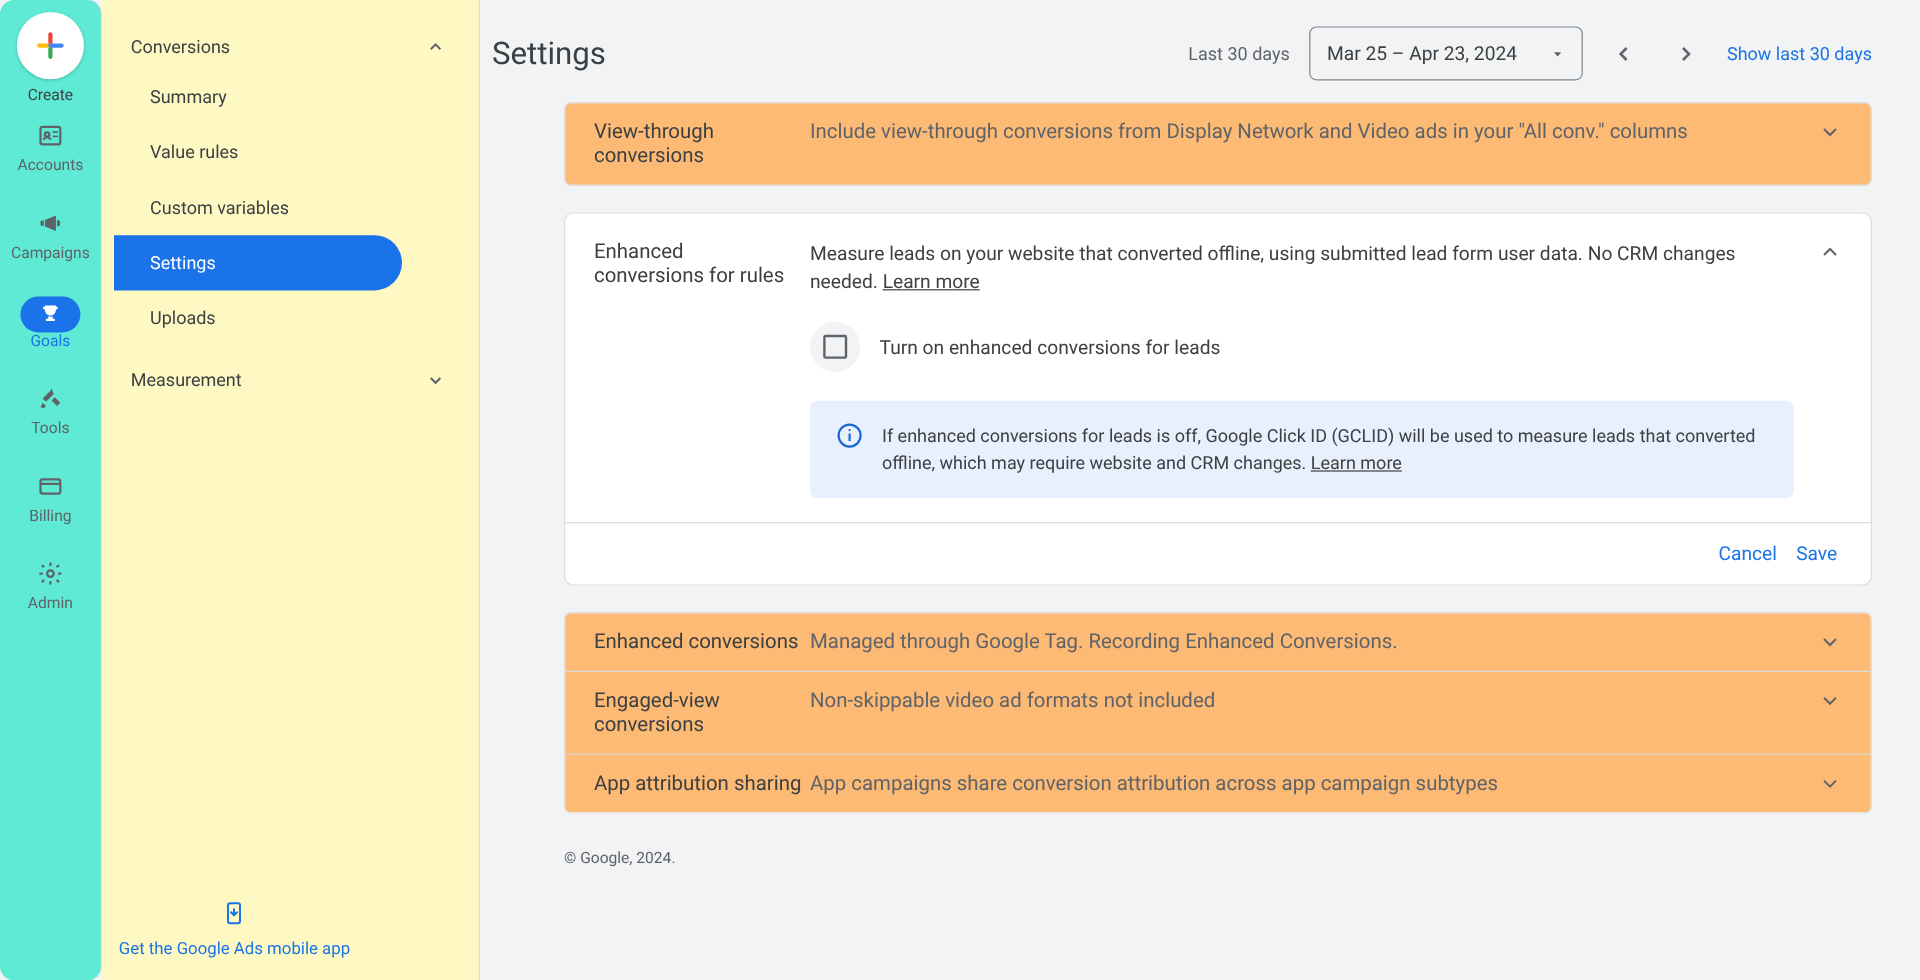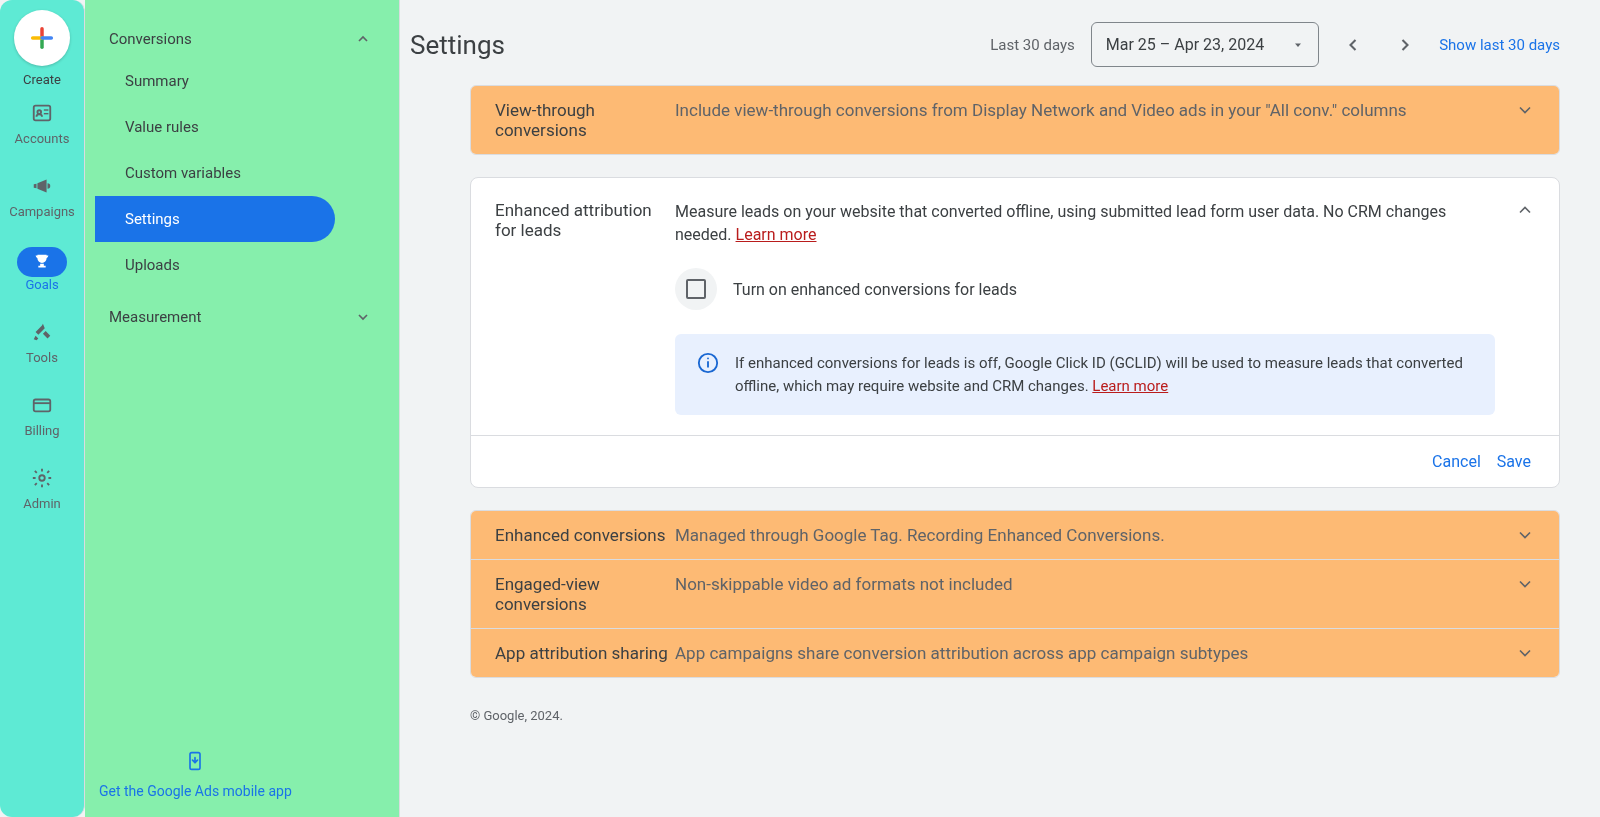--- a/index.html
+++ b/index.html
@@ -10,21 +10,21 @@
 
 .rail { width: 85px; background: #5eead4; display: flex; flex-direction: column; align-items: center; padding-top: 10px; border-right: 1px solid #dadce0; border-radius: 12px; }
 .create-btn { width: 56px; height: 56px; border-radius: 50%; background: #fff; box-shadow: 0 1px 3px rgba(0,0,0,0.2); display:flex; align-items:center; justify-content:center; margin-bottom: 6px; cursor:pointer; }
 .rail-item { display:flex; flex-direction:column; align-items:center; margin: 14px 0; cursor:pointer; color:#5f6368; }
 .rail-item.active { color:#1a73e8; }
 .rail-icon { width:24px; height:24px; display:flex; align-items:center; justify-content:center; margin-bottom:6px; }
 .rail-item.active .rail-icon-pill { background:#1a73e8; border-radius: 16px; padding: 4px 14px; display:flex; align-items:center; justify-content:center; }
 .rail-label { font-size: 13px; }
 
 
-.sidebar { width: 315px; background: #86efac; border-right: 1px solid #dadce0; padding: 10px 10px; position: relative; }
+.sidebar { width: 315px; background: #fef9c3; border-right: 1px solid #dadce0; padding: 10px 10px; position: relative; }
 .side-section-header { display:flex; align-items:center; justify-content:space-between; padding: 20px 18px 10px 14px; color:#3c4043; font-size: 15px; cursor:pointer; }
 .side-list { }
 .side-item { padding: 14px 20px 14px 30px; font-size: 15px; color:#3c4043; cursor:pointer; border-radius: 0 24px 24px 0; margin-right: 54px; }
 .side-item.active { background:#1a73e8; color:#fff; }
 .mobile-app { position:absolute; bottom:18px; left: 14px; display:flex; align-items:center; color:#1a73e8; font-size:14px; cursor:pointer; gap:10px;flex-direction:column; }
 
 
 .main { flex:1; padding: 0 40px 20px 10px; overflow:auto; }
 .header { display:flex; align-items:center; justify-content:space-between; padding: 22px 0 18px 0; }
 .page-title { font-size: 26px; font-weight: 400; color:#3c4043; }
@@ -43,21 +43,21 @@
 .acc-label { width: 180px; font-size: 17px; color:#3c4043; }
 .acc-value { flex:1; font-size: 17px; color:#5f6368; padding-right: 20px; }
 .acc-chevron { color:#5f6368; cursor:pointer; }
 
 
 .card { border:1px solid #dadce0; border-radius: 8px; background:#fff; margin-bottom: 22px; }
 .card-body { display:flex; padding: 22px 24px 20px 24px; gap: 10px; }
 .card-title-col { width: 170px; font-size: 17px; color:#3c4043; }
 .card-content { flex:1; }
 .card-desc { font-size: 16px; color:#3c4043; line-height: 1.45; }
-.learn-more { color:#b91c1c; text-decoration: underline; cursor:pointer; }
+.learn-more { color:#404040; text-decoration: underline; cursor:pointer; }
 .checkbox-row { display:flex; align-items:center; gap: 16px; margin: 22px 0 24px 0; font-size: 16px; color:#3c4043; }
 .checkbox-circle { width:42px; height:42px; border-radius:50%; display:flex; align-items:center; justify-content:center; background:#f1f3f4; }
 .checkbox-box { width:20px; height:20px; border: 2.5px solid #5f6368; border-radius:2px; }
 .info-box { background:#e8f0fe; border-radius: 6px; padding: 18px 22px; display:flex; gap: 16px; font-size: 15px; color:#3c4043; line-height:1.5; }
 .info-icon { width:22px; height:22px; flex-shrink:0; }
 .card-chevron-col { width:30px; display:flex; justify-content:flex-end; align-items:flex-start; }
 
 .card-actions { border-top:1px solid #dadce0; display:flex; justify-content:flex-end; gap: 16px; padding: 16px 28px; }
 .text-btn { color:#1a73e8; font-size: 16px; cursor:pointer; background:none; border:none; font-family:inherit; }
 
@@ -205,21 +205,21 @@
           <div class="acc-chevron">
               <svg width="20" height="20" viewBox="0 0 24 24" fill="none" stroke="#5f6368" stroke-width="2">
                 <polyline points="6 9 12 15 18 9"></polyline>
               </svg>
             </div>
         </div>
       </div>
 
       <div class="card">
         <div class="card-body">
-          <div class="card-title-col">Enhanced attribution for leads</div>
+          <div class="card-title-col">Enhanced conversions for rules</div>
           <div class="card-content">
             <div class="card-desc">
               <span>Measure leads on your website that converted offline, using </span><span>submitted lead form user data</span><span>. No CRM changes needed. </span><span class="learn-more">Learn more</span>
             </div>
             <div class="checkbox-row">
               <div class="checkbox-circle">
                   <div class="checkbox-box"></div>
                 </div>
               <span>Turn on enhanced conversions for leads</span>
             </div>

